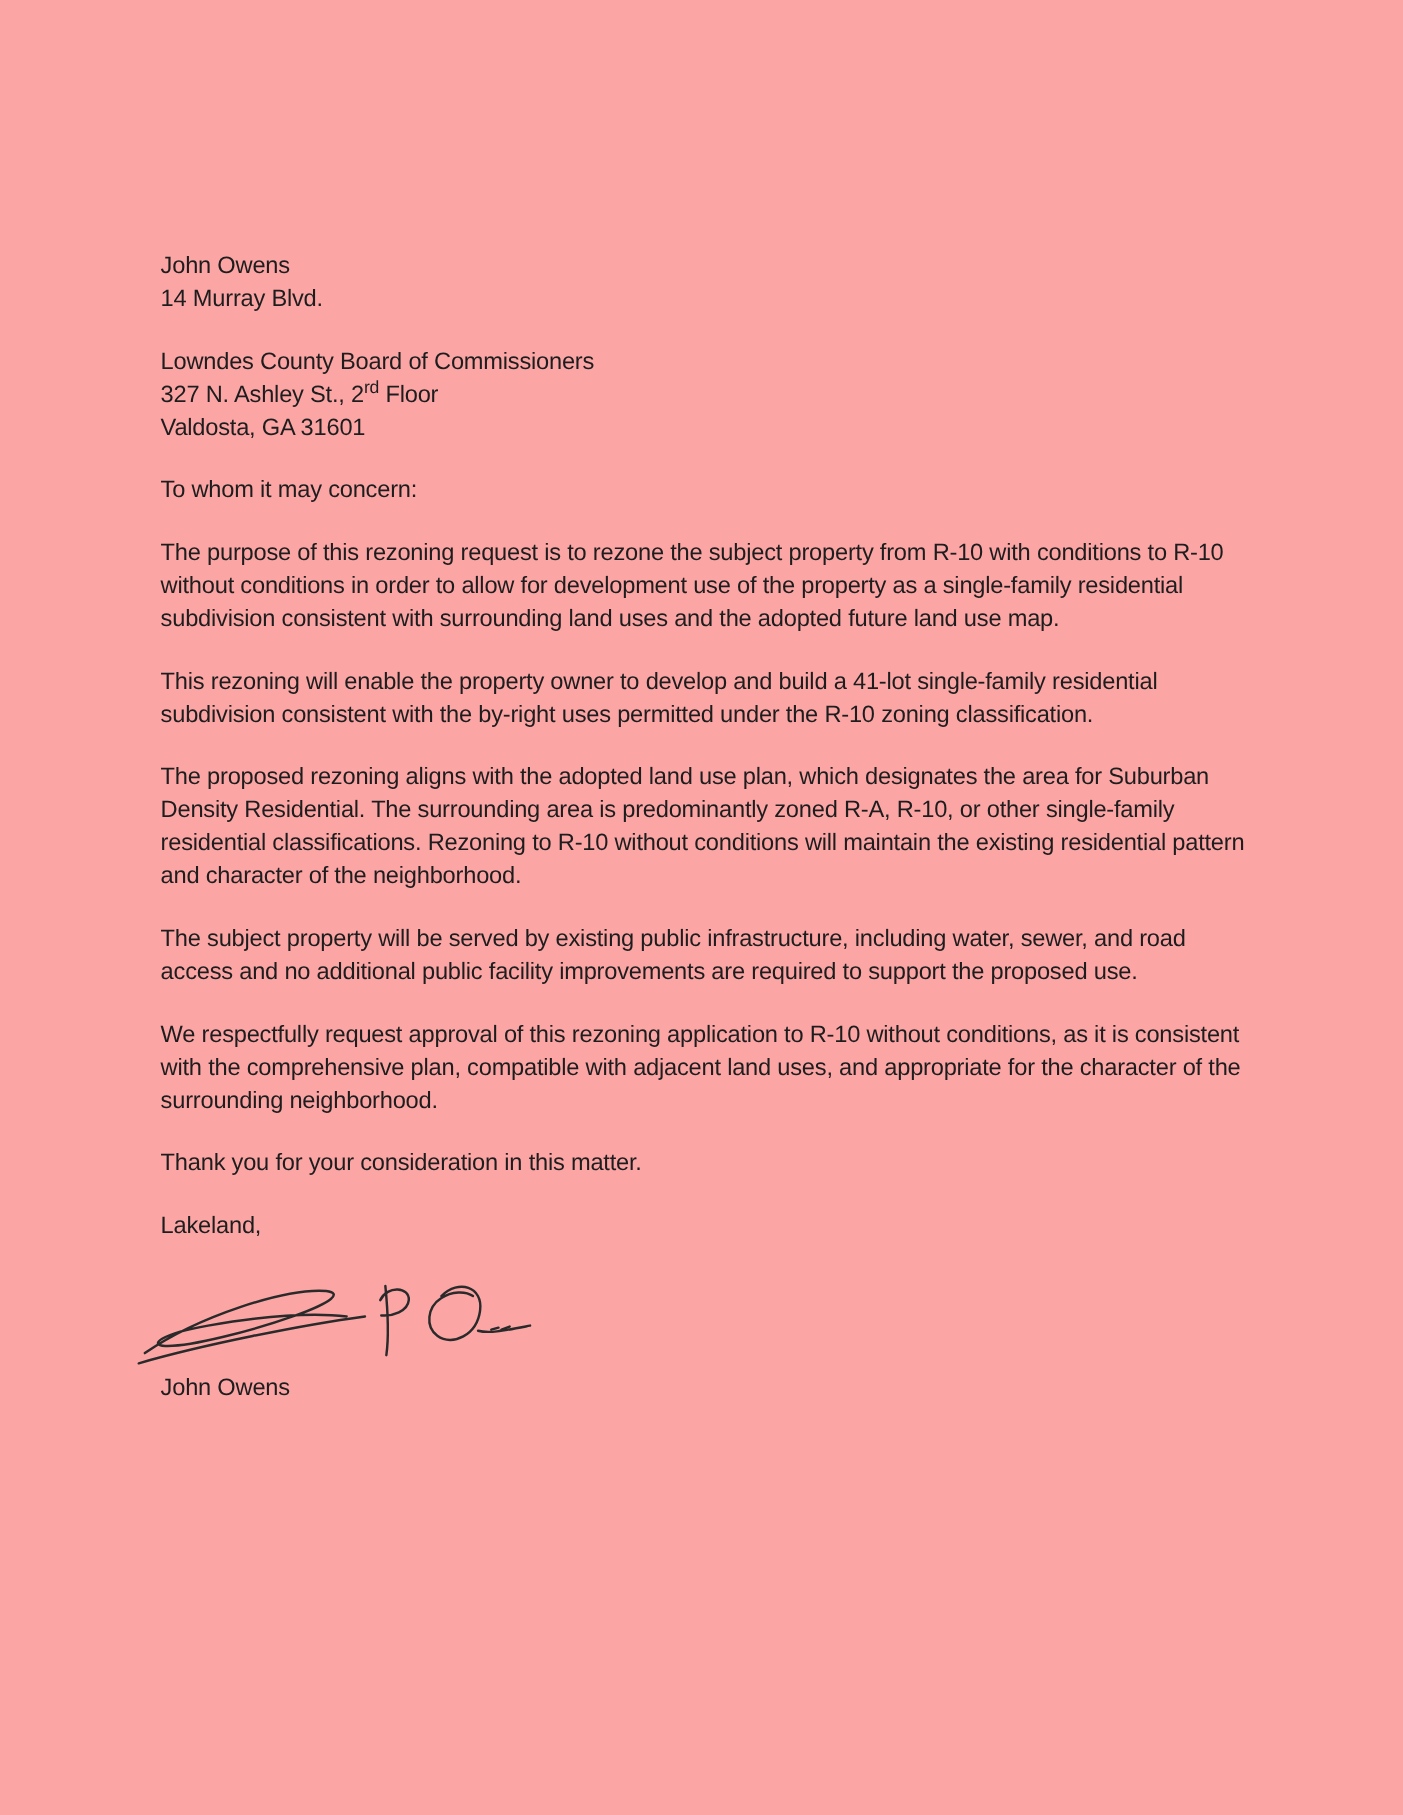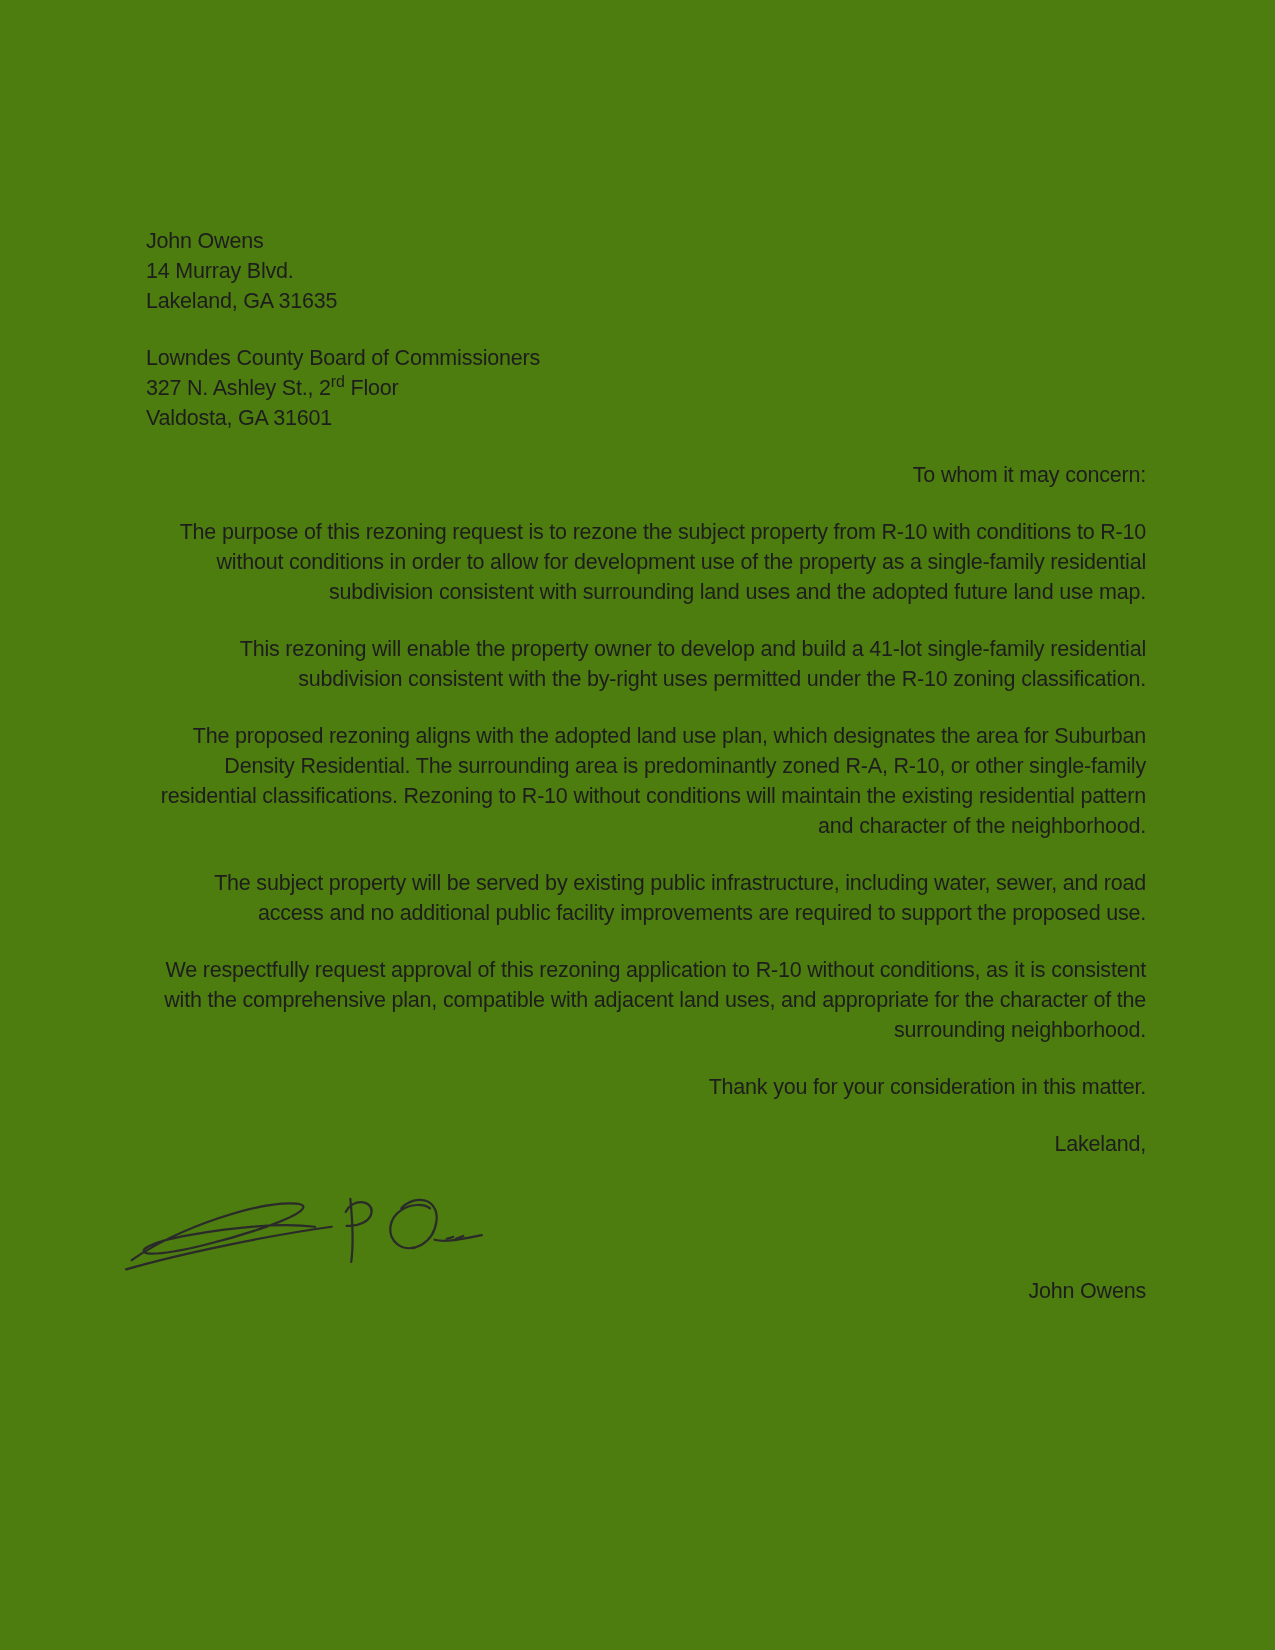--- a/index.html
+++ b/index.html
@@ -13,41 +13,40 @@
     font-family: "Liberation Sans", sans-serif;
     color: #1d1d1d;
     position: relative;
   }
   .page {
     position: absolute;
     left: 0;
     top: 0;
     width: 1275px;
     height: 1650px;
-    background: #4d7c0f;
+    background: #fca5a5;
     overflow: hidden;
   }
   .letter {
     position: absolute;
     left: 146px;
     top: 226px;
     width: 1000px;
     font-size: 21.5px;
     line-height: 30px;
     letter-spacing: -0.2px;
   }
   .block {
     margin: 0 0 27px 0;
   }
   .block .line {
     display: block;
   }
   p.para {
     margin: 0 0 27px 0;
-    text-align: right;
   }
   sup.ord {
     font-size: 16px;
     line-height: 0;
     vertical-align: super;
   }
   .closing-block {
     margin-top: 84px;
     margin-bottom: 0;
   }
@@ -67,21 +66,20 @@
 </style>
 </head>
 <body>
 
 <div class="page">
   <div class="letter">
 
     <div class="block">
       <span class="line">John Owens</span>
       <span class="line">14 Murray Blvd.</span>
-      <span class="line">Lakeland, GA 31635</span>
     </div>
 
 
     <div class="block">
       <span class="line">Lowndes County Board of Commissioners</span>
       <span class="line"><span>327 N. Ashley St., 2</span><sup class="ord">rd</sup><span> Floor</span></span>
       <span class="line">Valdosta, GA 31601</span>
     </div>
 
     <p class="para">To whom it may concern:</p>

